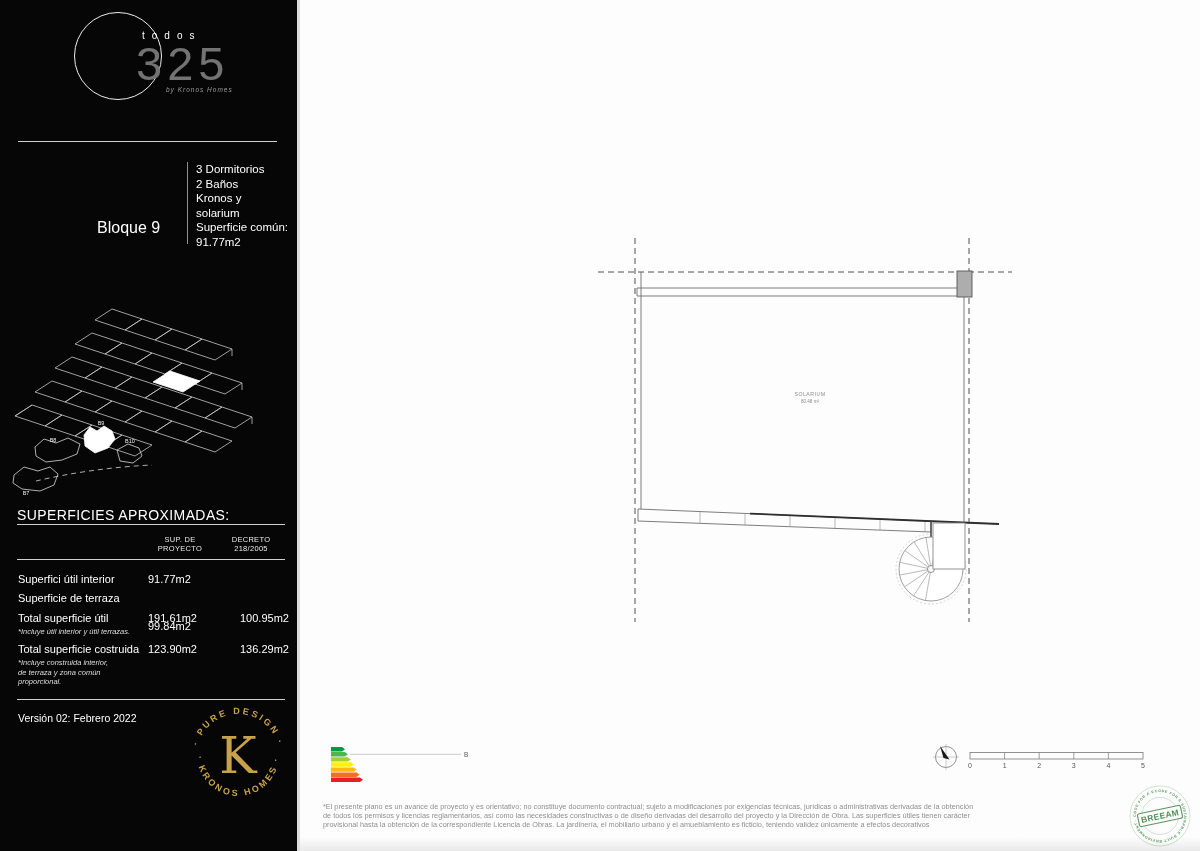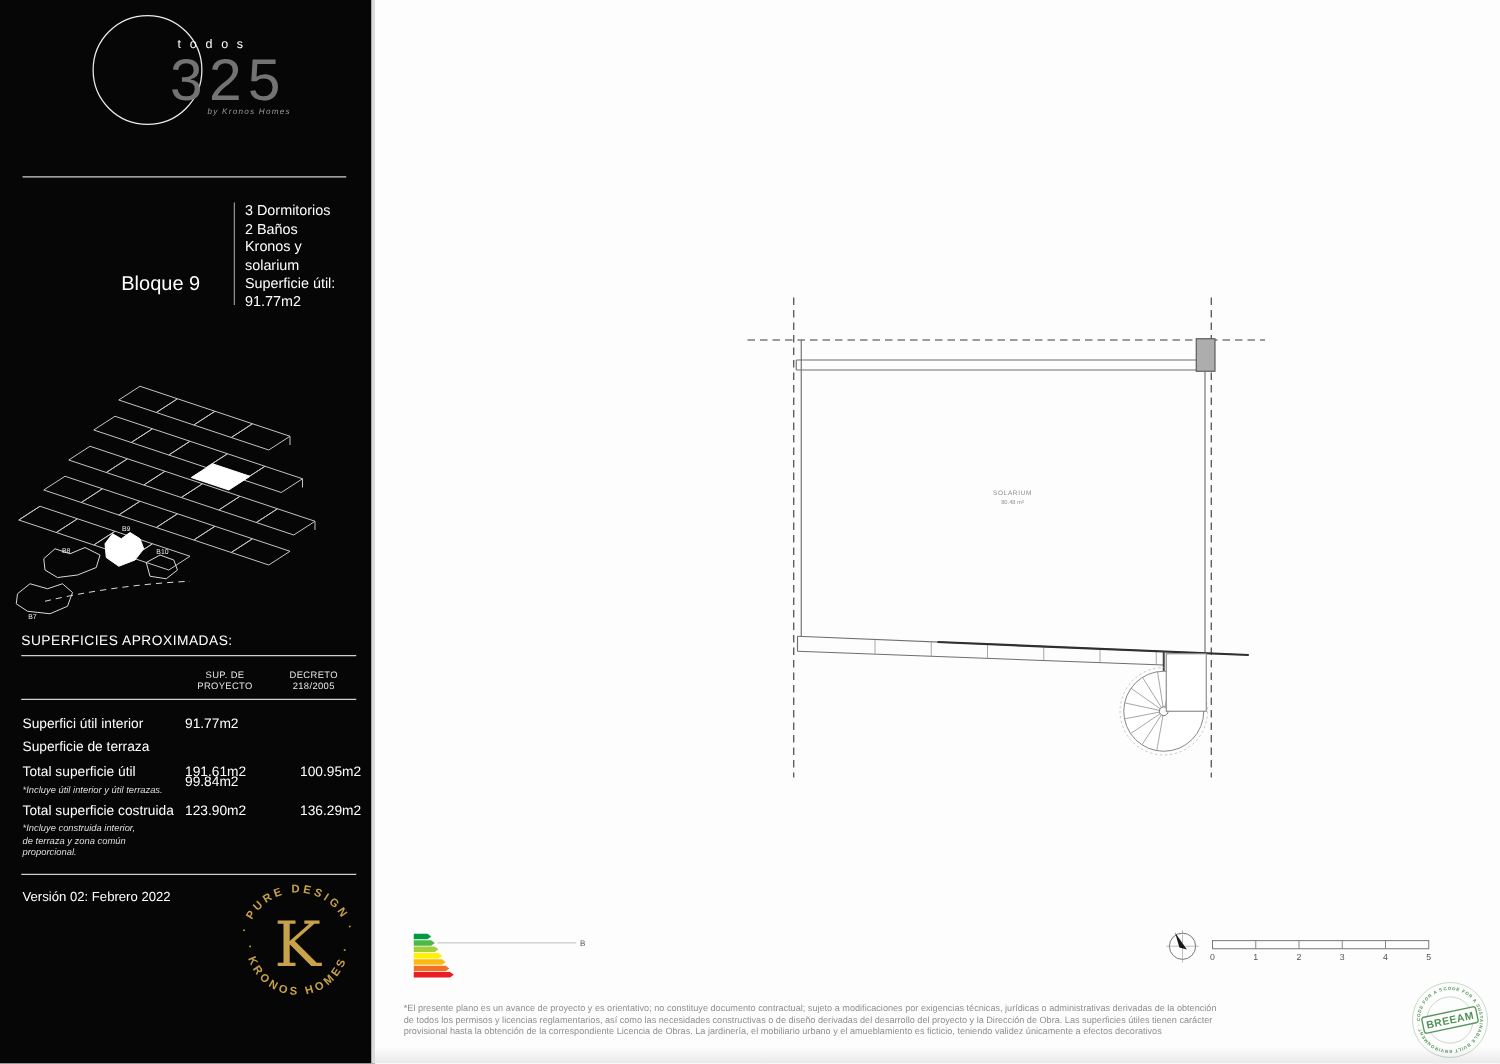--- a/index.html
+++ b/index.html
@@ -11,21 +11,21 @@
   .abs{position:absolute;}
   .logo-circle{left:74px;top:12px;width:86px;height:86px;border:1.3px solid #ededed;border-radius:50%;}
   .logo-word{left:142px;top:30px;font-size:10px;letter-spacing:7px;color:#fff;}
   .logo-number{left:136px;top:36px;font-size:47px;font-weight:100;letter-spacing:5px;color:#737373;}
   .logo-byline{left:166px;top:86px;font-size:6.5px;font-style:italic;color:#9a9a9a;letter-spacing:1px;}
   .divider-h{height:1px;background:#cfcfcf;}
   .unit-code{left:8px;top:158px;font-size:38px;letter-spacing:1px;color:#fff;}
   .unit-block{left:97px;top:219px;font-size:16px;color:#fff;}
   .vrule{left:187px;top:162px;width:1px;height:82px;background:#8f8f8f;}
   .features{left:196px;top:162px;font-size:11.5px;line-height:14.5px;color:#fff;}
-  .tbl-title{left:17px;top:507px;font-size:11px;letter-spacing:.4px;color:#fff;}
+  .tbl-title{left:17px;top:507px;font-size:14px;letter-spacing:.4px;color:#fff;}
   .tcol-head{font-size:7.5px;line-height:9px;color:#e8e8e8;text-align:center;white-space:pre-line;letter-spacing:.3px;}
   .row-label{font-size:11px;color:#fff;}
   .row-val{font-size:11px;color:#fff;}
   .row-note{font-size:7.5px;font-style:italic;color:#dedede;white-space:pre-line;line-height:9.5px;}
   .version{left:18px;top:712px;font-size:10.5px;color:#fff;}
   svg text{font-family:"Liberation Sans",sans-serif;}
   .kronos-arc{fill:#c8a24b;font-size:9px;font-weight:bold;letter-spacing:2.5px;}
   .kronos-k{fill:#c8a24b;font-family:"DejaVu Serif",serif;font-size:50px;}
   .breeam-ring{fill:#57975c;font-size:3.6px;font-weight:bold;letter-spacing:.6px;}
   .breeam-name{fill:#4e9055;font-size:8.4px;font-weight:bold;letter-spacing:.4px;}
@@ -49,21 +49,21 @@
     </div>
     <div class="abs divider-h" style="left:18px;top:141px;width:259px;"></div>
 
     <div class="abs unit-block">Bloque 9</div>
     <div class="abs vrule"></div>
     <div class="abs features">
       <div>3 Dormitorios</div>
       <div>2 Baños</div>
       <div>Kronos y</div>
       <div>solarium</div>
-      <div>Superficie útil:</div>
+      <div>Superficie común:</div>
       <div>91.77m2</div>
     </div>
 
     <svg class="abs" style="left:0;top:295px;" width="300" height="205" viewBox="0 0 300 205">
       <g stroke="#c4c4c4" stroke-width="0.8" fill="none">
 
         <g>
           <path d="M112 14l30 10-17 11-30-10z"></path>
             <path d="M142 24l30 10-17 11-30-10z"></path>
           <path d="M172 34l30 10-17 11-30-10z"></path>

